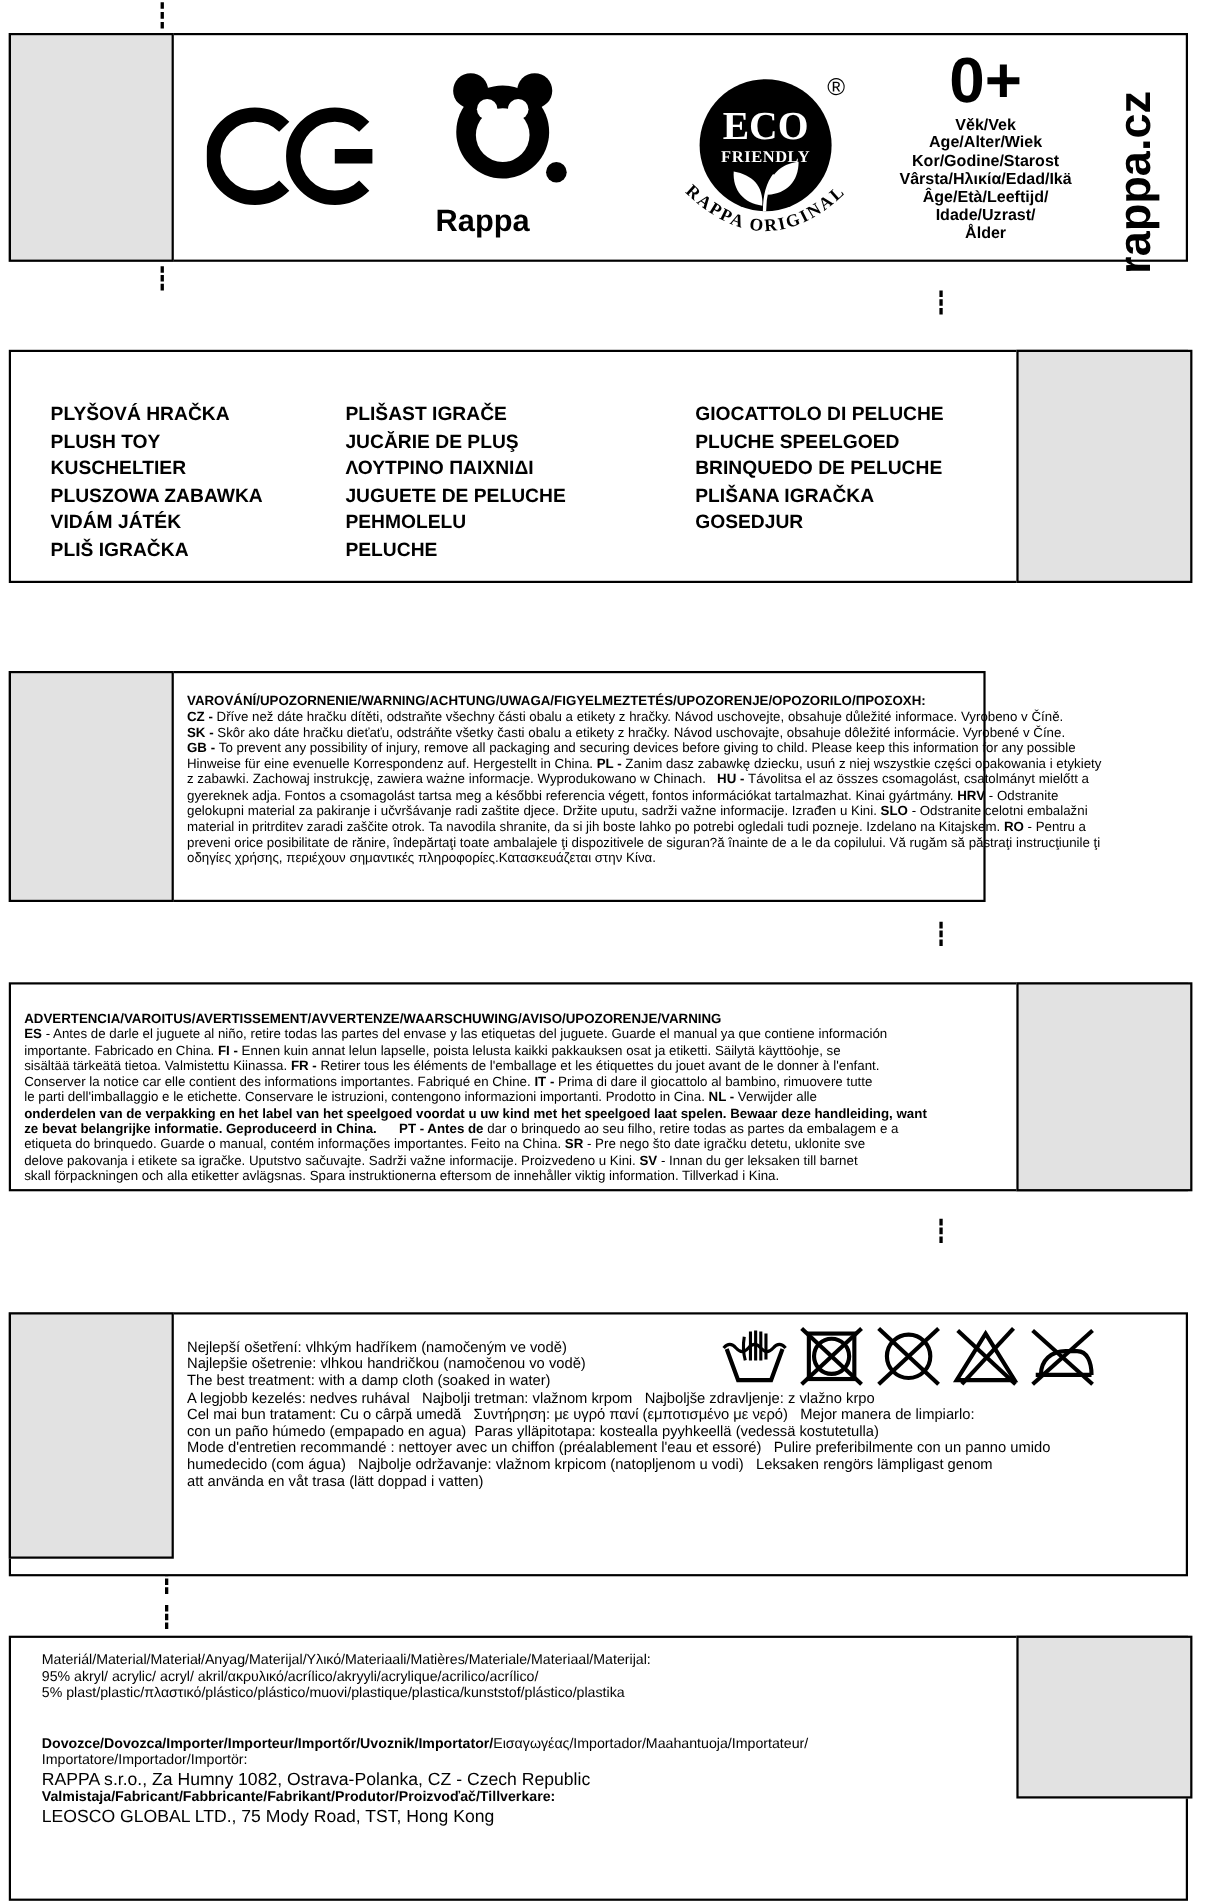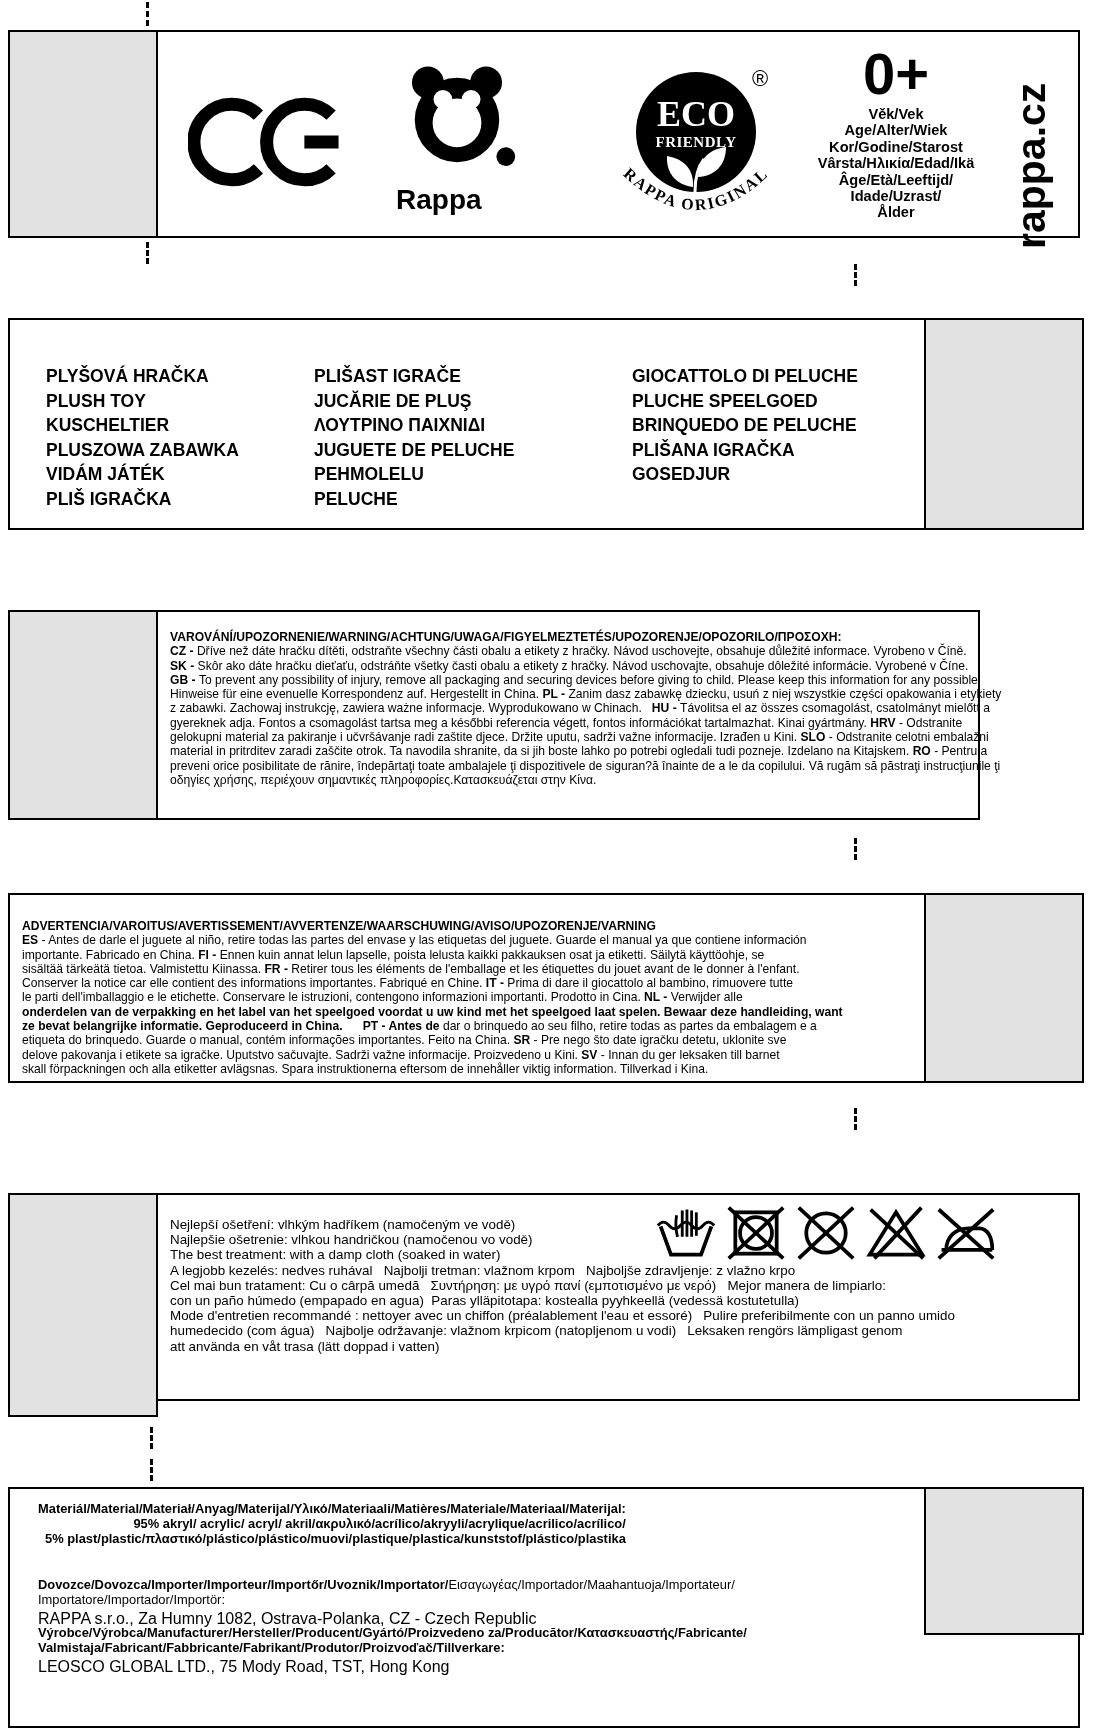--- a/index.html
+++ b/index.html
@@ -26,42 +26,42 @@
   .site{position:absolute;left:998px;top:12px;height:205px;font-size:41px;font-weight:bold;
         writing-mode:vertical-rl;transform:rotate(180deg);}
 
   
   #sec2{left:8px;top:318px;width:1072px;height:212px;}
   #gray2{left:914px;top:-2px;width:160px;height:212px;}
   .pcol{position:absolute;top:44px;font-size:17.5px;font-weight:bold;line-height:24.6px;}
   .c1{left:36px;} .c2{left:304px;} .c3{left:622px;}
 
   
-  #sec3{left:8px;top:610px;width:972px;height:210px;}
+  #sec3{left:8px;top:610px;width:888px;height:210px;}
   #gray3{left:-2px;top:-2px;width:150px;height:210px;}
   .warn{position:absolute;font-size:12.1px;line-height:14.3px;}
   #warn1{left:160px;top:18px;width:905px;}
 
   
   #sec4{left:8px;top:893px;width:1072px;height:190px;}
   #gray4{left:914px;top:-2px;width:160px;height:190px;}
   #warn2{left:12px;top:24px;width:900px;}
 
   
-  #sec5{left:8px;top:1193px;width:1072px;height:208px;}
+  #sec5{left:8px;top:1193px;width:1072px;height:240px;}
   #gray5{left:-2px;top:-2px;width:150px;height:224px;}
   .care{position:absolute;left:160px;top:22px;width:910px;font-size:13.4px;line-height:15.2px;}
   .careicons{position:absolute;left:645px;top:10px;display:flex;gap:8px;}
   .careicons svg{width:62px;height:56px;}
 
   
   #sec6{left:8px;top:1487px;width:1072px;height:241px;}
   #gray6{left:914px;top:-2px;width:160px;height:148px;}
   .f-block{position:absolute;left:28px;}
-  .f-material{top:12px;font-size:12.9px;font-weight:bold;line-height:15.2px;text-align:right;}
+  .f-material{top:12px;font-size:12.9px;font-weight:normal;line-height:15.2px;}
   .f-importer{top:88px;}
   .f-manufacturer{top:136px;}
   .f-lbl{font-size:12.9px;line-height:15.2px;}
   .f-addr{font-size:16px;line-height:20px;margin-top:2px;}
 </style>
 </head>
 <body>
 
 <div class="page">
 
@@ -250,20 +250,19 @@
     <div class="f-block f-importer">
       <div class="f-lbl">
           <div class="tline"><span class="bseg">Dovozce/Dovozca/Importer/Importeur/Importőr/Uvoznik/Importator/</span><span>Εισαγωγέας/Importador/Maahantuoja/Importateur/</span></div>
           <div class="tline"><span>Importatore/Importador/Importör:</span></div>
         </div>
       <div class="f-addr">RAPPA s.r.o., Za Humny 1082, Ostrava-Polanka, CZ - Czech Republic</div>
     </div>
 
     <div class="f-block f-manufacturer">
       <div class="f-lbl">
-          <div class="tline"><span class="bseg">Výrobce/Výrobca/Manufacturer/Hersteller/Producent/Gyártó/Proizvedeno za/Producător/Κατασκευαστής/Fabricante/</span></div>
           <div class="tline"><span class="bseg">Valmistaja/Fabricant/Fabbricante/Fabrikant/Produtor/Proizvoďač/Tillverkare:</span></div>
         </div>
       <div class="f-addr">LEOSCO GLOBAL LTD., 75 Mody Road, TST, Hong Kong</div>
     </div>
   </section>
 
 </div>
 
 </body></html>

